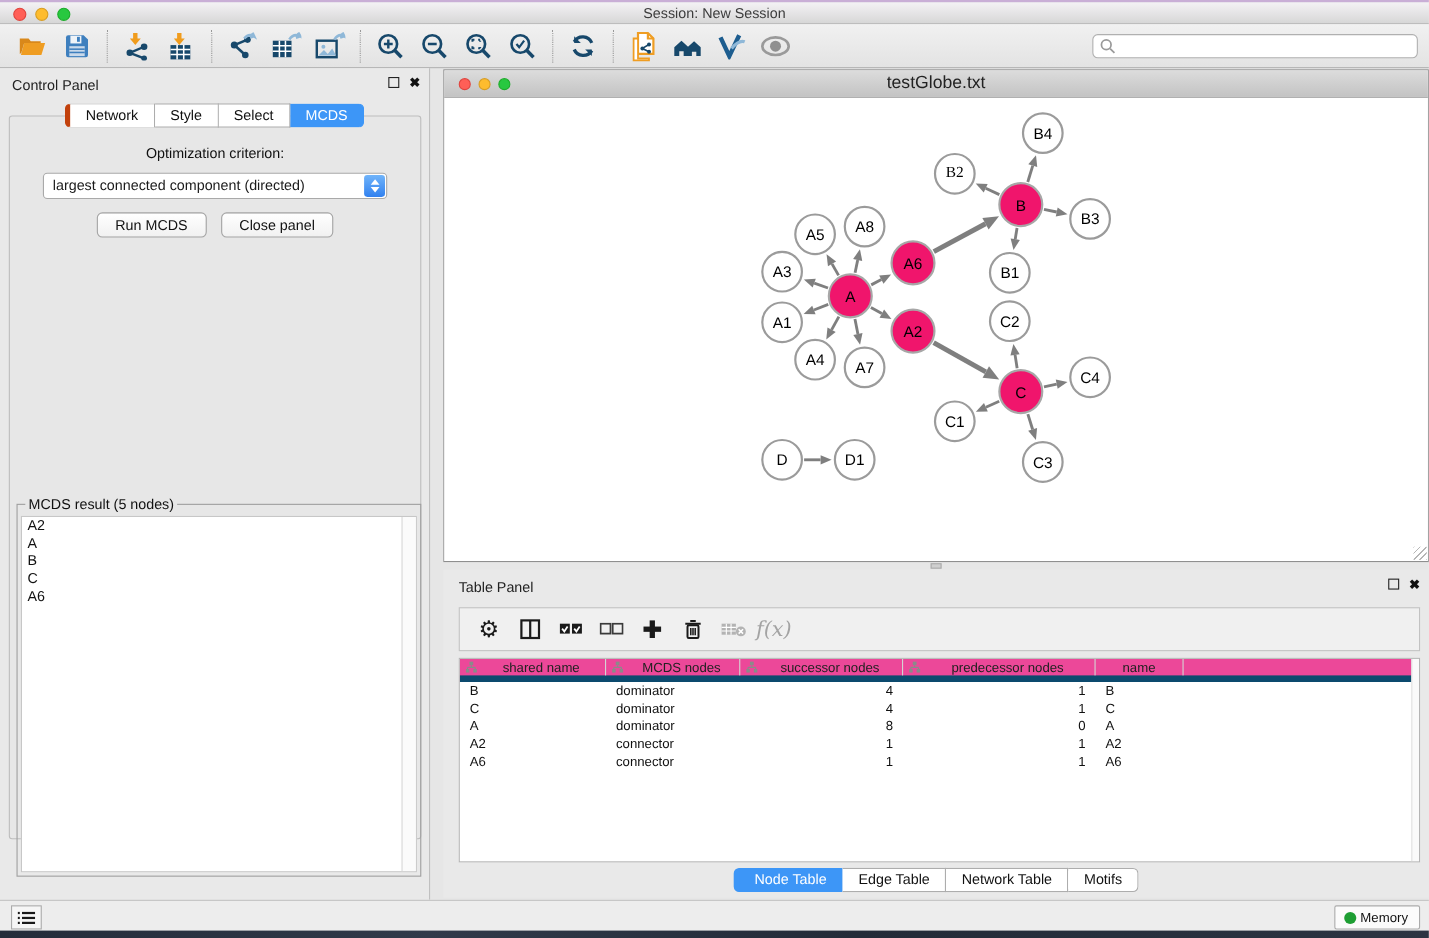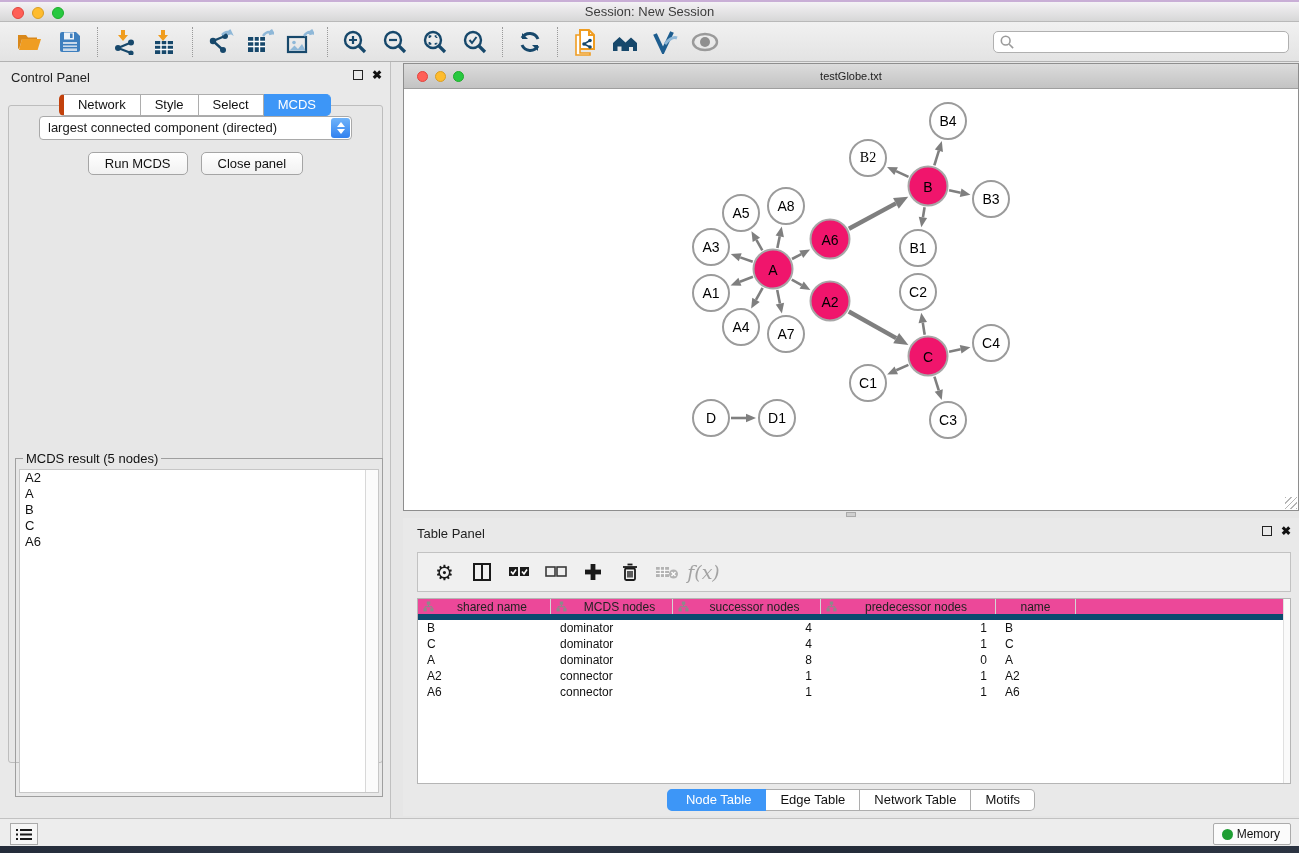--- a/index.html
+++ b/index.html
@@ -70,21 +70,21 @@
     border-left:1px solid #d8d8d8; }
   .result-item { font-size:13px; line-height:16px; padding-left:5px; color:#111; }
 
   
   .nw { position:absolute; left:403px; top:63px; width:896px; height:448px;
     border:1px solid #8e8e8e; background:#fff; }
   .nw-head { position:relative; height:25px; background:linear-gradient(#dcdcdc,#c3c3c3);
     border-bottom:1px solid #9f9f9f; }
   .nw-head .lights { top:7px; left:13px; gap:7px; }
   .nw-head .light { width:11px; height:11px; }
-  .nw-title { text-align:center; font-size:11px; line-height:24px; color:#222; }
+  .nw-title { text-align:center; font-size:16px; line-height:24px; color:#222; }
   .canvas { position:relative; width:894px; height:421px; background:#fff; overflow:hidden; }
   .canvas svg { position:absolute; left:0; top:0; }
   .gnode { position:absolute; width:38px; height:38px; border-radius:50%; background:#fff;
     border:2px solid #9b9b9b; display:flex; align-items:center; justify-content:center;
     font-size:14px; color:#000; transform:translate(-50%,-50%); }
   .gnode.sel { width:41px; height:41px; background:#f0156c; border-color:#a7a7a7; }
   .grip { position:absolute; right:1px; bottom:1px; width:12px; height:12px;
     background:repeating-linear-gradient(135deg,#b5b5b5 0 1px,transparent 1px 4px); }
 
   
@@ -286,20 +286,21 @@
         <span class="close-ic">✖</span>
       </span>
     </div>
     <div class="cp-tabs seg-tabs">
         <div class="seg-tab">Network</div>
         <div class="seg-tab">Style</div>
         <div class="seg-tab">Select</div>
         <div class="seg-tab sel">MCDS</div>
       </div>
     <div class="cp-body">
+      <div class="opt-label">Optimization criterion:</div>
       <div class="dropdown">
         <span>largest connected component (directed)</span>
         <span class="dd-step">
             <i class="dd-up"></i>
             <i class="dd-down"></i>
           </span>
       </div>
       <div class="cp-btn-row">
         <button class="push-btn">Run MCDS</button>
         <button class="push-btn">Close panel</button>

